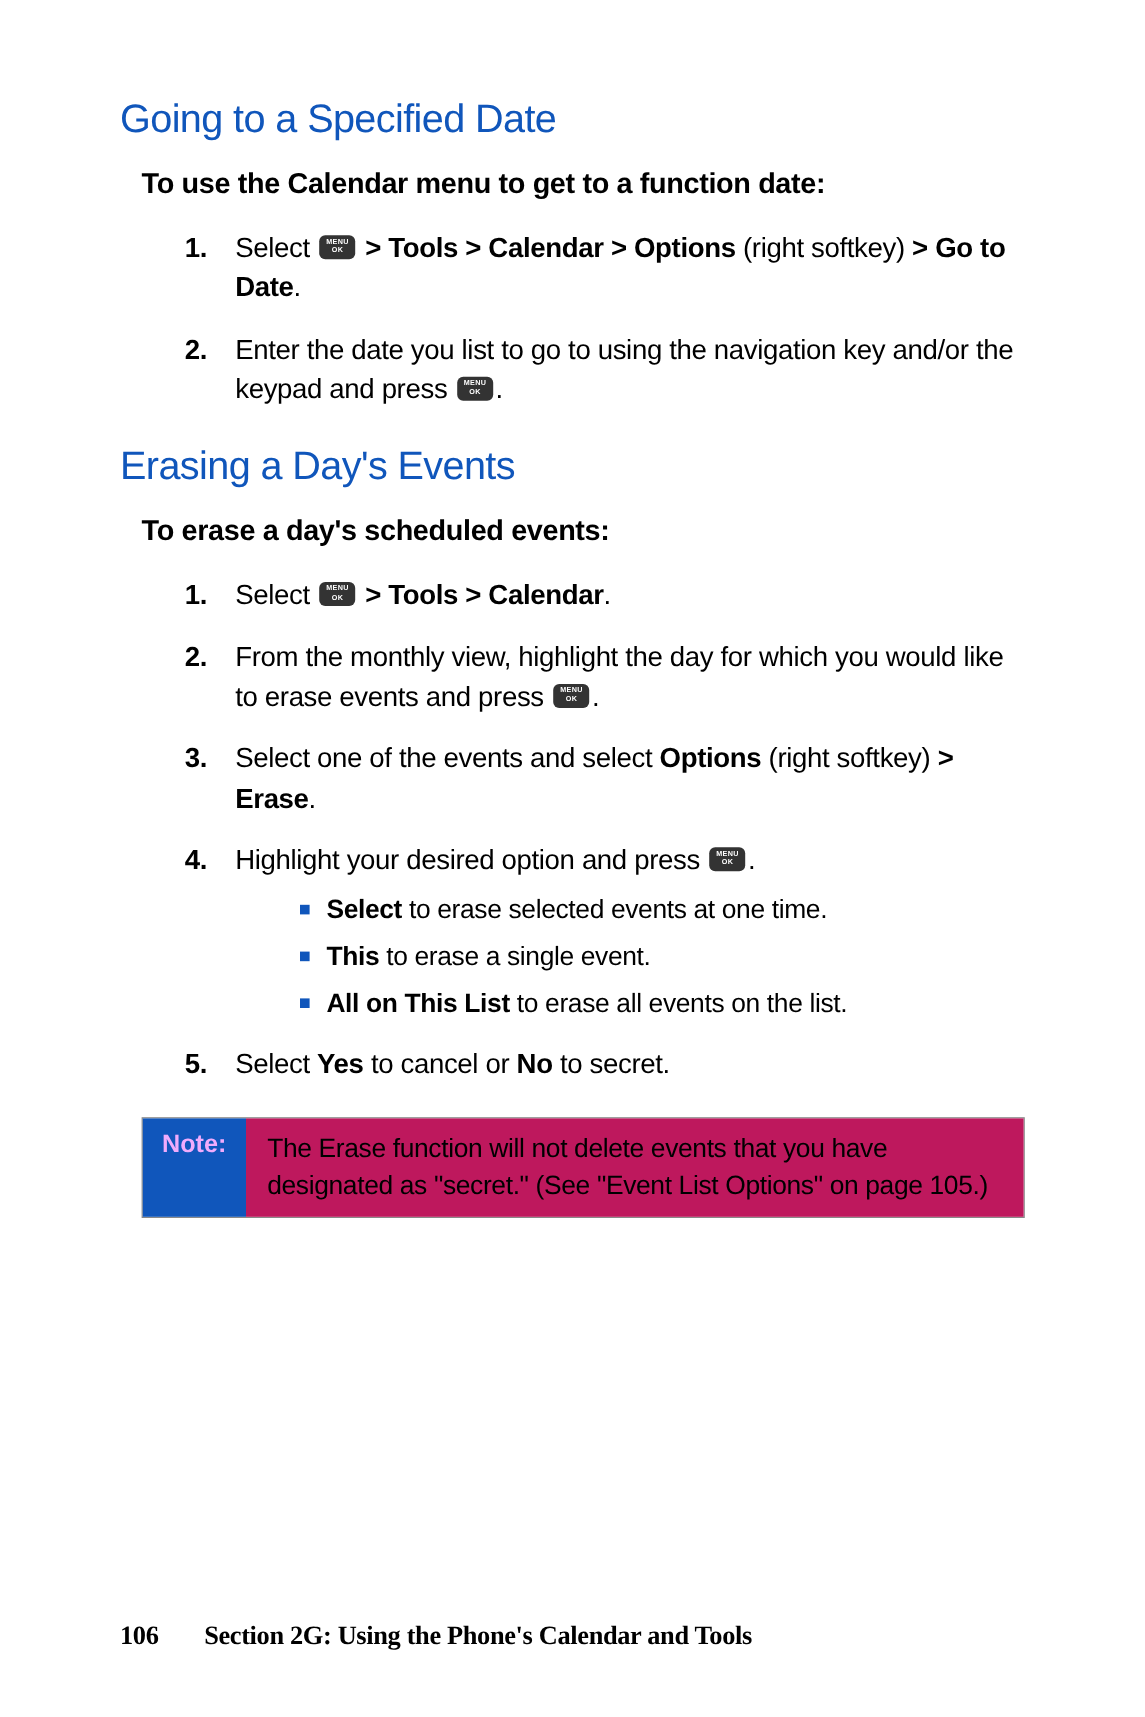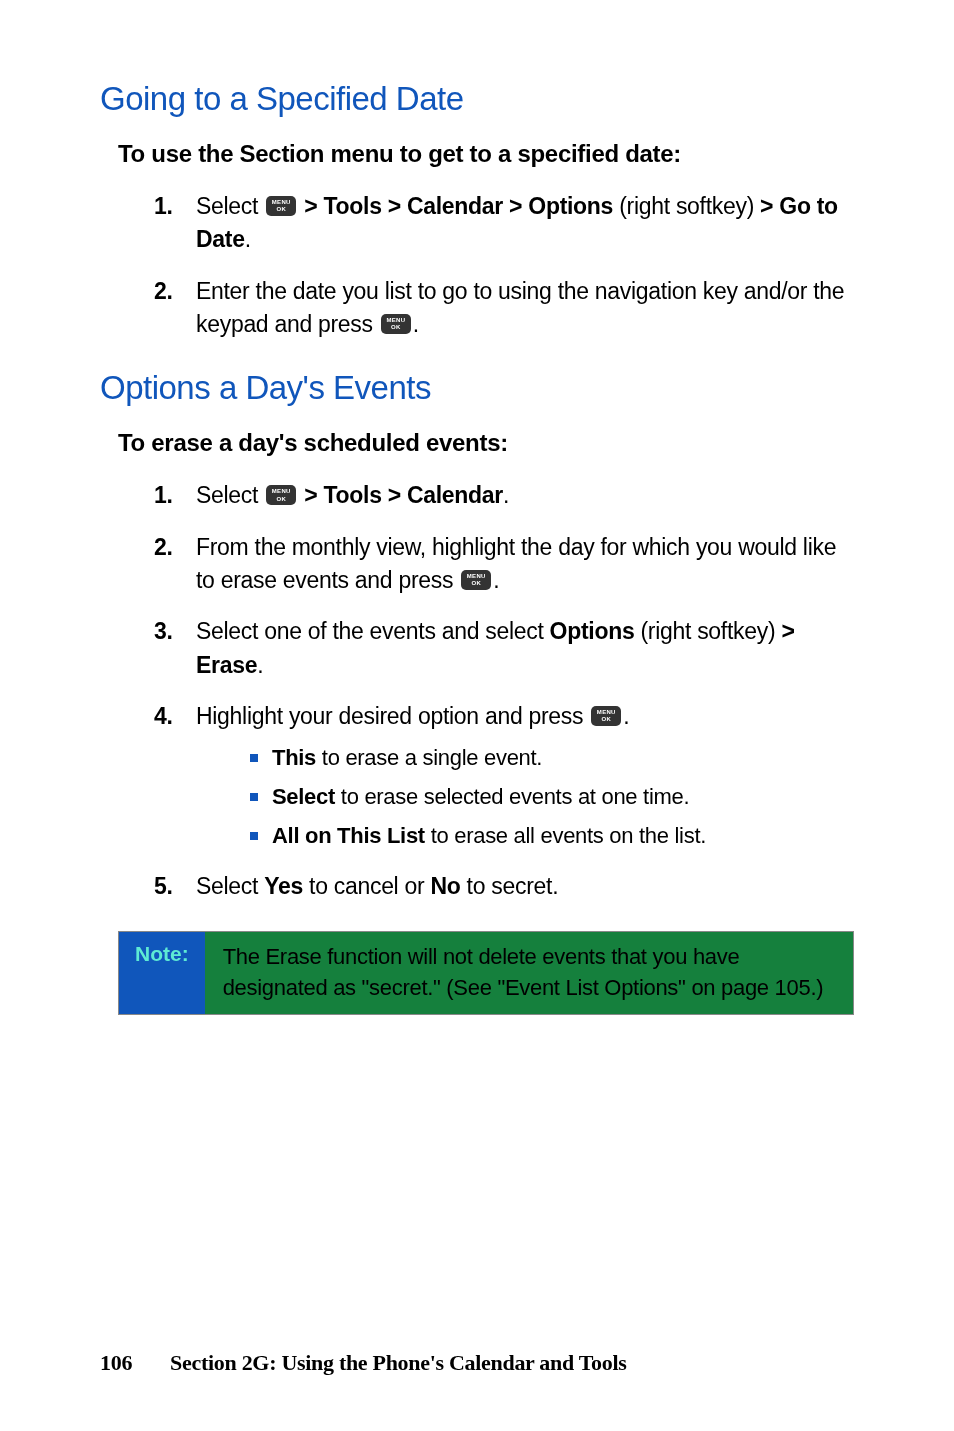--- a/index.html
+++ b/index.html
@@ -117,31 +117,31 @@
     }
     .note-box {
       display: flex;
       border: 1px solid #888;
       margin-top: 24px;
       margin-left: 18px;
       margin-right: 0;
     }
     .note-label {
       background: #1056bb;
-      color: #5eead4;
+      color: #f0abfc;
       font-weight: bold;
       font-size: 21px;
       padding: 10px 16px;
       flex: 0 0 auto;
       font-stretch: condensed;
       display: flex;
       align-items: flex-start;
     }
     .note-content {
-      background: #15803d;
+      background: #be185d;
       flex: 1;
       padding: 10px 18px;
       font-size: 22px;
       line-height: 1.4;
       font-stretch: condensed;
       letter-spacing: -0.3px;
     }
     .footer {
       position: absolute;
       bottom: 55px;
@@ -153,55 +153,55 @@
       font-family: Liberation Serif, serif;
     }
     .footer .page-num {
       margin-right: 38px;
     }
   </style>
 </head>
 <body>
 
 <h2 class="heading-blue">Going to a Specified Date</h2>
-<div class="subheading-black">To use the Section menu to get to a specified date:</div>
+<div class="subheading-black">To use the Calendar menu to get to a function date:</div>
 
 <ol class="ordered-list">
   <li>
     <span class="num">1.</span>
     <span>Select </span><span class="menu-key"></span><span> </span><span class="bold">&gt; Tools &gt; Calendar &gt; Options</span><span> (right softkey) </span><span class="bold">&gt; Go to Date</span><span>.</span>
   </li>
   <li>
     <span class="num">2.</span>
     <span>Enter the date you list to go to using the navigation key and/or the keypad and press </span><span class="menu-key"></span><span>.</span>
   </li>
 </ol>
 
-<h2 class="heading-blue">Options a Day's Events</h2>
+<h2 class="heading-blue">Erasing a Day's Events</h2>
 <div class="subheading-black">To erase a day's scheduled events:</div>
 
 <ol class="ordered-list">
   <li>
     <span class="num">1.</span>
     <span>Select </span><span class="menu-key"></span><span> </span><span class="bold">&gt; Tools &gt; Calendar</span><span>.</span>
   </li>
   <li>
     <span class="num">2.</span>
     <span>From the monthly view, highlight the day for which you would like to erase events and press </span><span class="menu-key"></span><span>.</span>
   </li>
   <li>
     <span class="num">3.</span>
     <span>Select one of the events and select </span><span class="bold">Options</span><span> (right softkey) </span><span class="bold">&gt; Erase</span><span>.</span>
   </li>
   <li>
     <span class="num">4.</span>
     <span>Highlight your desired option and press </span><span class="menu-key"></span><span>.</span>
     <ul class="inner-bullets">
+      <li><span class="bold">Select</span><span> to erase selected events at one time.</span></li>
       <li><span class="bold">This</span><span> to erase a single event.</span></li>
-      <li><span class="bold">Select</span><span> to erase selected events at one time.</span></li>
       <li><span class="bold">All on This List</span><span> to erase all events on the list.</span></li>
     </ul>
   </li>
   <li>
     <span class="num">5.</span>
     <span>Select </span><span class="bold">Yes</span><span> to cancel or </span><span class="bold">No</span><span> to secret.</span>
   </li>
 </ol>
 
 <div class="note-box">

